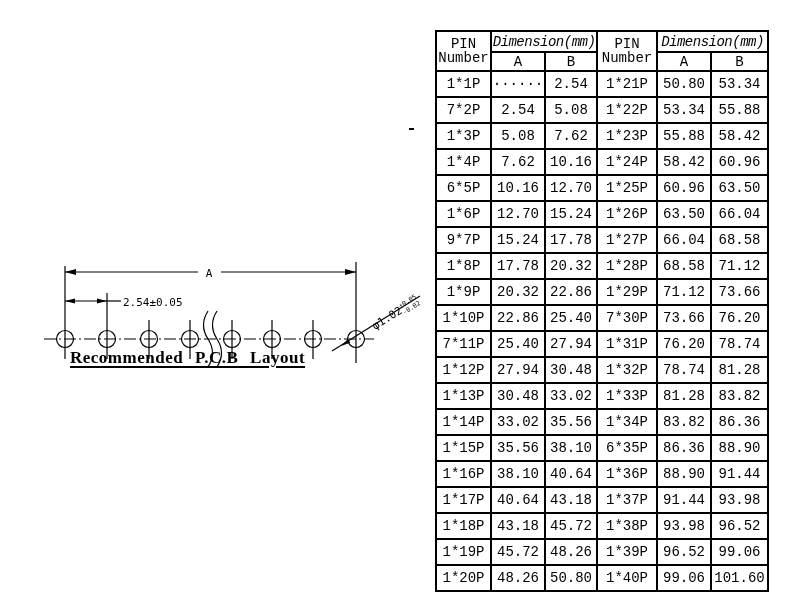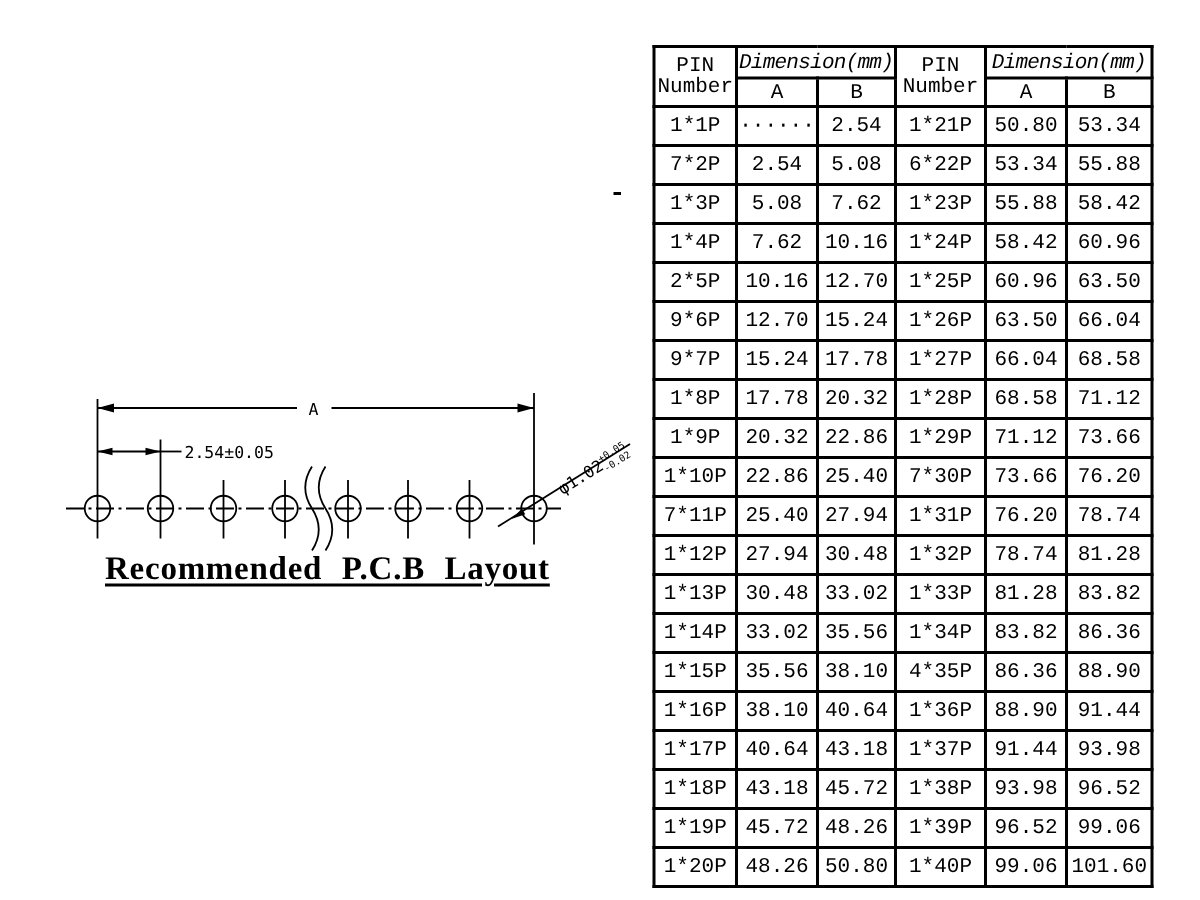--- a/index.html
+++ b/index.html
@@ -7,23 +7,23 @@
     width:800px;height:600px;background:#ffffff;position:relative;
     font-family:"Liberation Mono","DejaVu Sans Mono",monospace;color:#000;
     overflow:hidden;
   }
   .page{position:absolute;inset:0;background:#fff;}
 
   
   .drawing-svg{position:absolute;left:30px;top:250px;width:400px;height:130px;}
   .drawing-svg text{font-family:"DejaVu Sans Mono",monospace;fill:#000;}
   .drawing-title{
-    position:absolute;left:70px;top:366px;
+    position:absolute;left:70px;top:348px;
     font-family:"Liberation Serif","DejaVu Serif",serif;
-    font-weight:bold;font-size:22px;letter-spacing:.5px;word-spacing:7px;
+    font-weight:bold;font-size:17px;letter-spacing:.5px;word-spacing:7px;
     text-decoration:underline;text-underline-offset:3px;text-decoration-thickness:1.5px;
     white-space:nowrap;
   }
   .stray-mark{position:absolute;left:409px;top:128px;width:5px;height:2px;background:#000;}
 
   
   table.dim-table{
     position:absolute;left:435px;top:30px;
     border-collapse:collapse;table-layout:fixed;background:#fff;
   }
@@ -137,50 +137,50 @@
           <td>······</td>
           <td>2.54</td>
           <td>1*21P</td>
           <td>50.80</td>
           <td>53.34</td>
         </tr>
         <tr>
           <td>7*2P</td>
           <td>2.54</td>
           <td>5.08</td>
-          <td>6*22P</td>
+          <td>1*22P</td>
           <td>53.34</td>
           <td>55.88</td>
         </tr>
         <tr>
           <td>1*3P</td>
           <td>5.08</td>
           <td>7.62</td>
           <td>1*23P</td>
           <td>55.88</td>
           <td>58.42</td>
         </tr>
         <tr>
           <td>1*4P</td>
           <td>7.62</td>
           <td>10.16</td>
           <td>1*24P</td>
           <td>58.42</td>
           <td>60.96</td>
         </tr>
         <tr>
-          <td>2*5P</td>
+          <td>6*5P</td>
           <td>10.16</td>
           <td>12.70</td>
           <td>1*25P</td>
           <td>60.96</td>
           <td>63.50</td>
         </tr>
         <tr>
-          <td>9*6P</td>
+          <td>1*6P</td>
           <td>12.70</td>
           <td>15.24</td>
           <td>1*26P</td>
           <td>63.50</td>
           <td>66.04</td>
         </tr>
         <tr>
           <td>9*7P</td>
           <td>15.24</td>
           <td>17.78</td>
@@ -241,21 +241,21 @@
           <td>33.02</td>
           <td>35.56</td>
           <td>1*34P</td>
           <td>83.82</td>
           <td>86.36</td>
         </tr>
         <tr>
           <td>1*15P</td>
           <td>35.56</td>
           <td>38.10</td>
-          <td>4*35P</td>
+          <td>6*35P</td>
           <td>86.36</td>
           <td>88.90</td>
         </tr>
         <tr>
           <td>1*16P</td>
           <td>38.10</td>
           <td>40.64</td>
           <td>1*36P</td>
           <td>88.90</td>
           <td>91.44</td>

